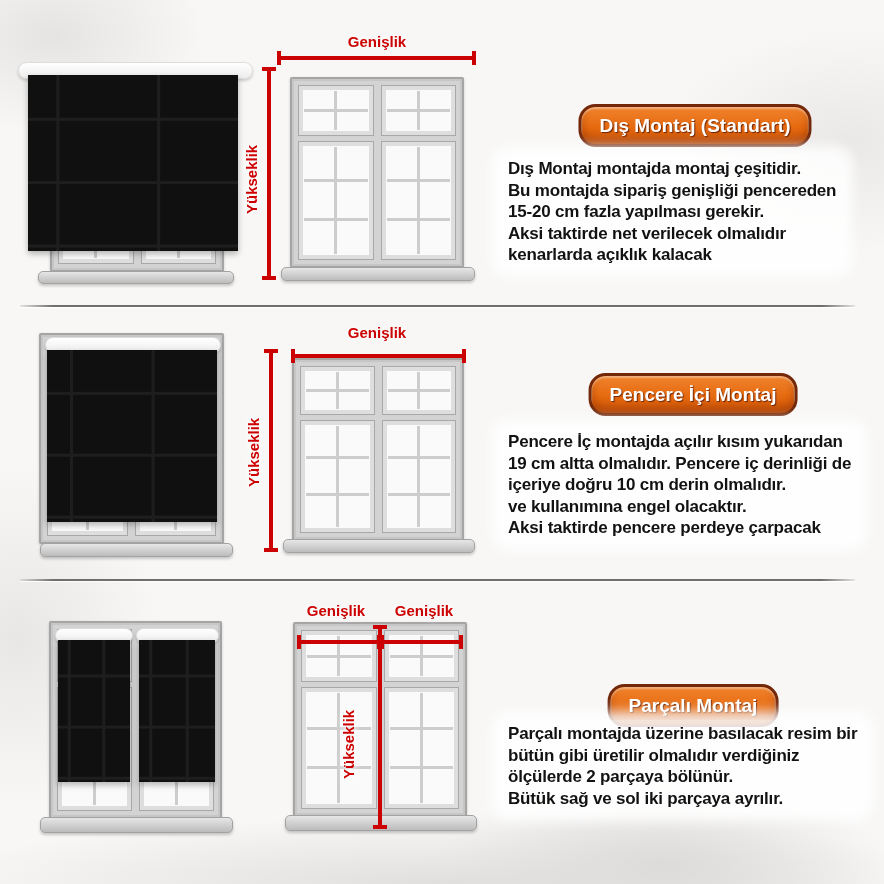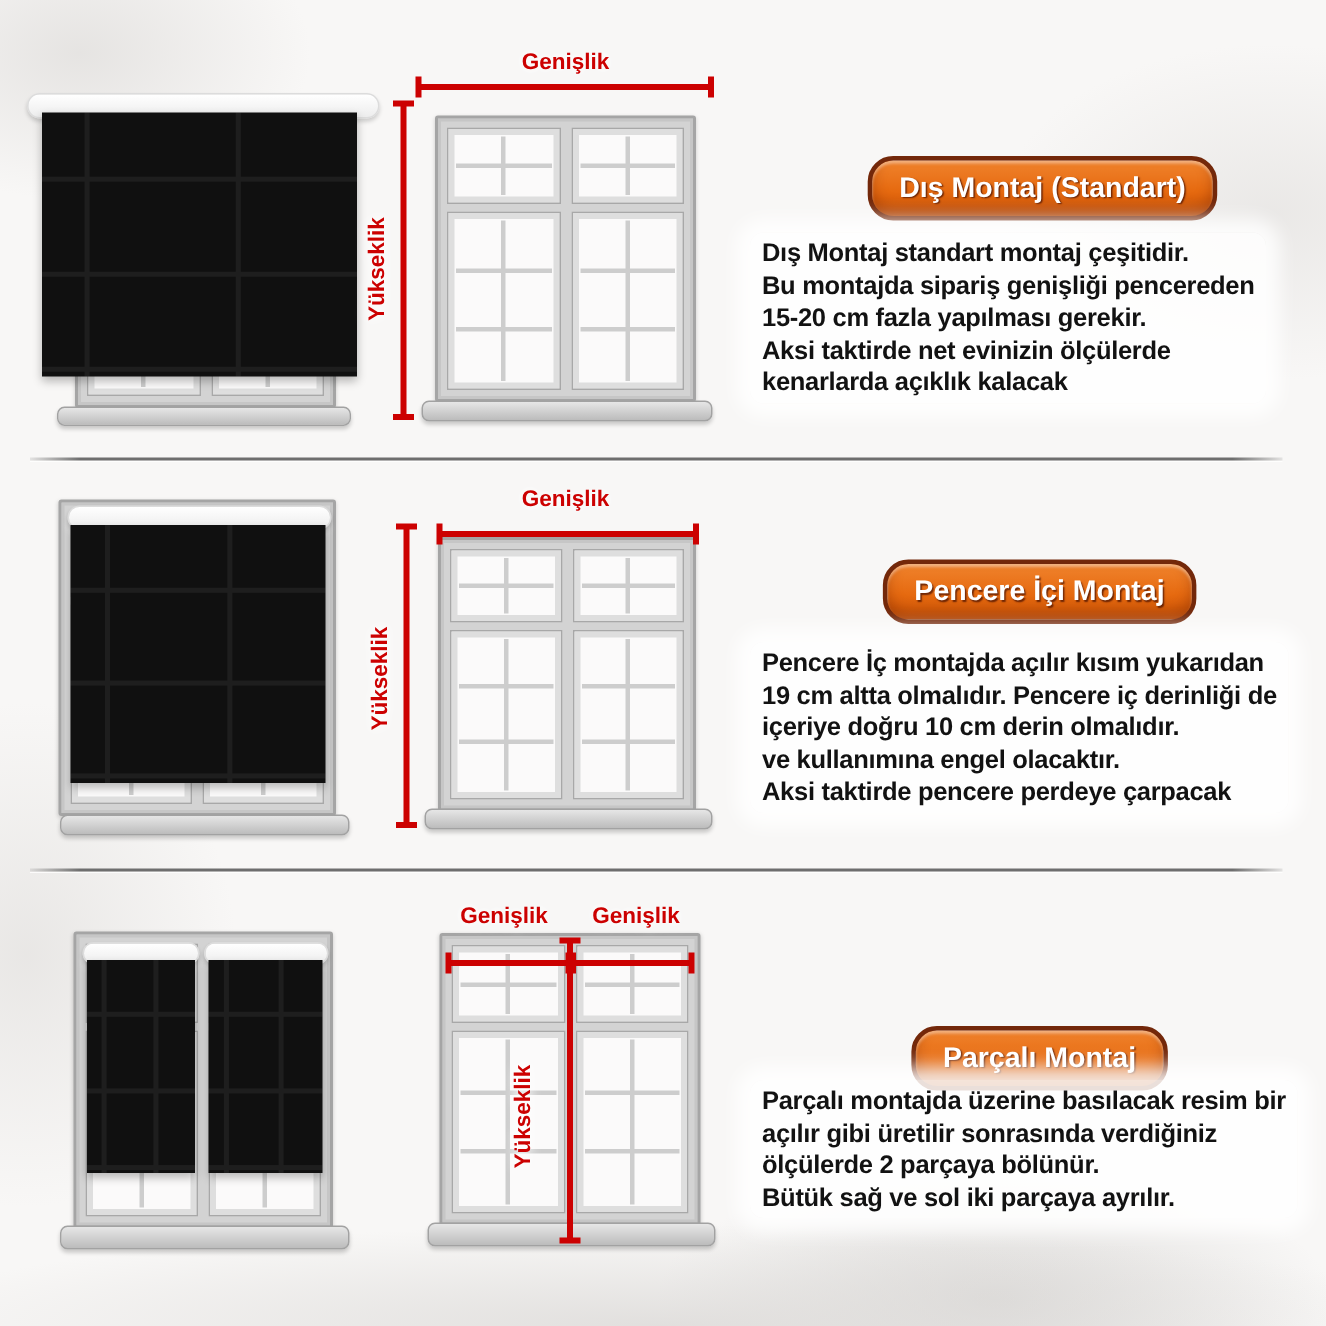--- a/index.html
+++ b/index.html
@@ -142,24 +142,24 @@
         <i class="b"></i>
       </div>
     <div class="vm" style="left:267px;top:68px;height:211px;">
         <i class="a"></i>
         <i class="b"></i>
       </div>
     <div class="vlabel" style="left:243px;top:130px;height:98px;">Yükseklik</div>
 
     <div class="badge" style="left:695px;top:104px;">Dış Montaj (Standart)</div>
     <div class="desc" style="left:500px;top:155px;">
-      <div class="dline">Dış Montaj standart montaj çeşitidir.</div>
+      <div class="dline">Dış Montaj montajda montaj çeşitidir.</div>
       <div class="dline">Bu montajda sipariş genişliği pencereden</div>
       <div class="dline">15-20 cm fazla yapılması gerekir.</div>
-      <div class="dline">Aksi taktirde net evinizin ölçülerde</div>
+      <div class="dline">Aksi taktirde net verilecek olmalıdır</div>
       <div class="dline">kenarlarda açıklık kalacak</div>
     </div>
   </section>
 
   <div class="divider" style="top:305px;"></div>
 
   <section>
 
     <div class="win" style="left:39px;top:333px;width:185px;height:211px;">
       <div class="cas">
@@ -310,19 +310,19 @@
       </div>
     <div class="vm" style="left:378px;top:626px;height:202px;">
         <i class="a"></i>
         <i class="b"></i>
       </div>
     <div class="vlabel" style="left:340px;top:702px;height:84px;">Yükseklik</div>
 
     <div class="badge" style="left:693px;top:660px;margin-top:24px;">Parçalı Montaj</div>
     <div class="desc" style="left:500px;top:720px;">
       <div class="dline">Parçalı montajda üzerine basılacak resim bir</div>
-      <div class="dline">açılır gibi üretilir sonrasında verdiğiniz</div>
+      <div class="dline">bütün gibi üretilir olmalıdır verdiğiniz</div>
       <div class="dline">ölçülerde 2 parçaya bölünür.</div>
       <div class="dline">Bütük sağ ve sol iki parçaya ayrılır.</div>
     </div>
   </section>
 
 </div>
 
 </body></html>

